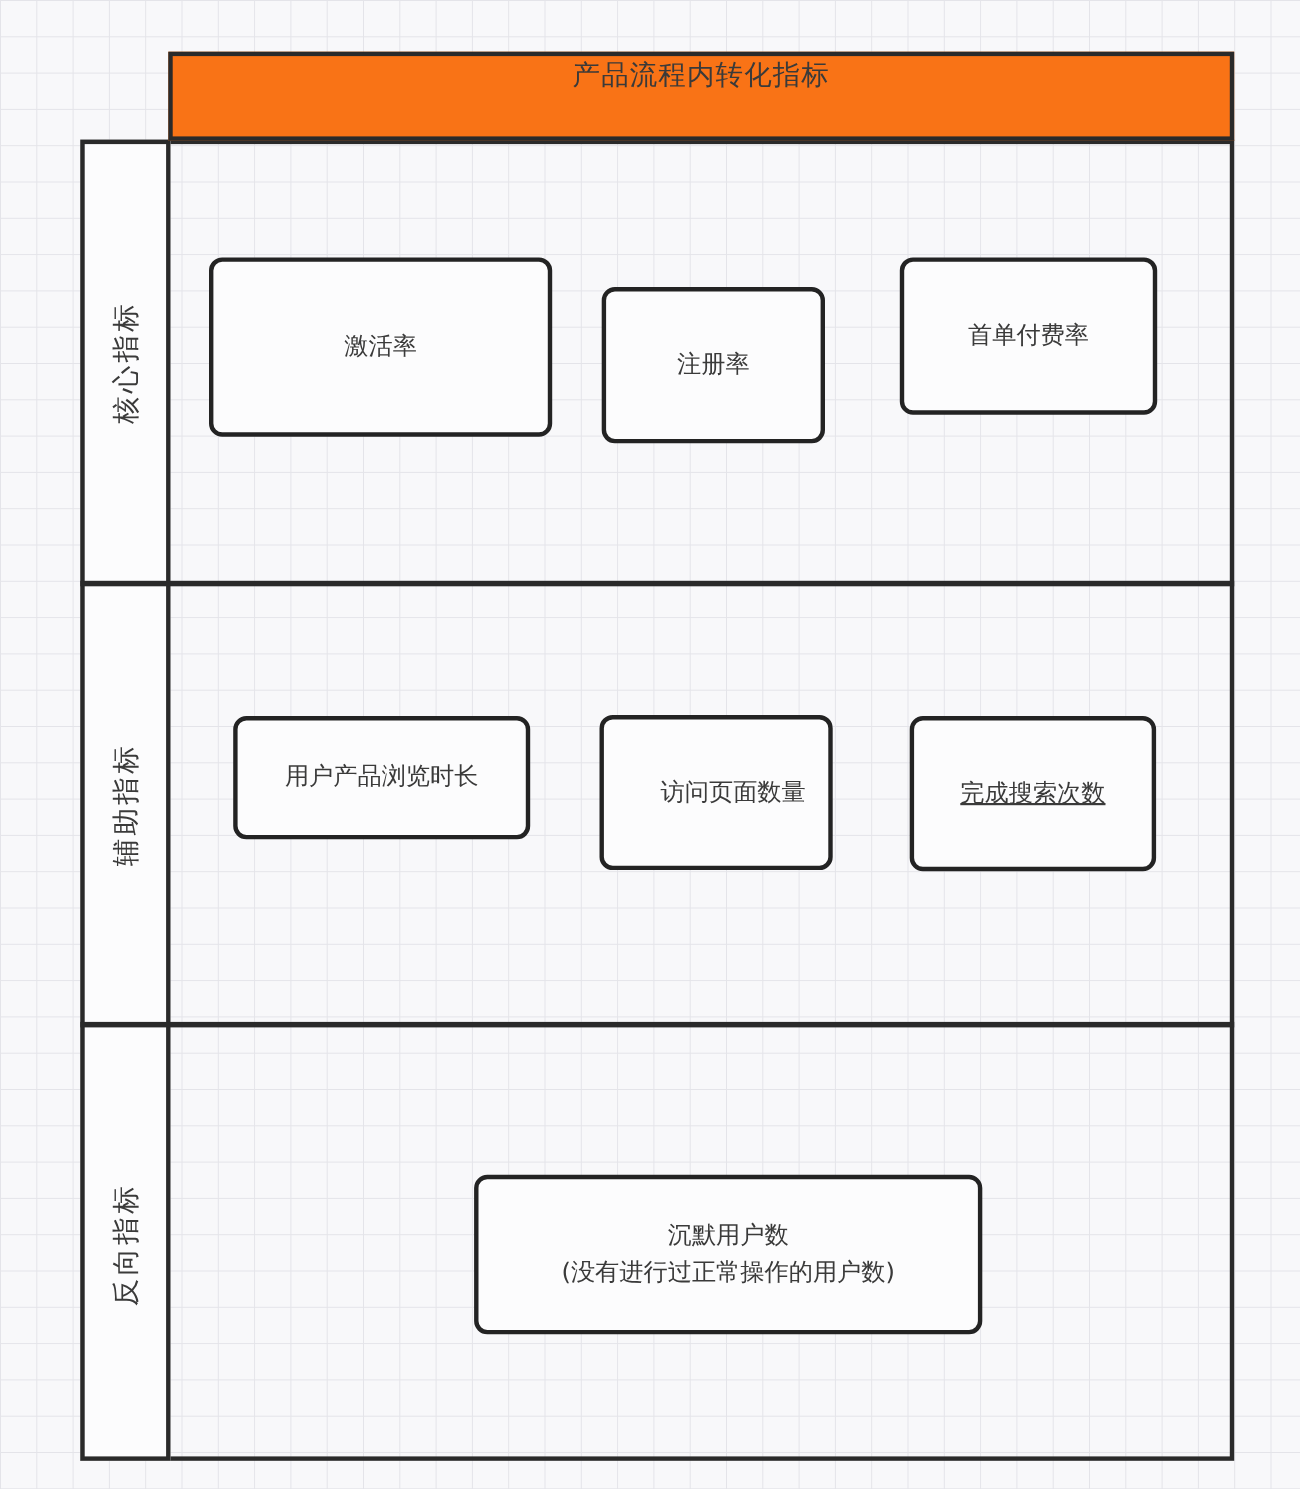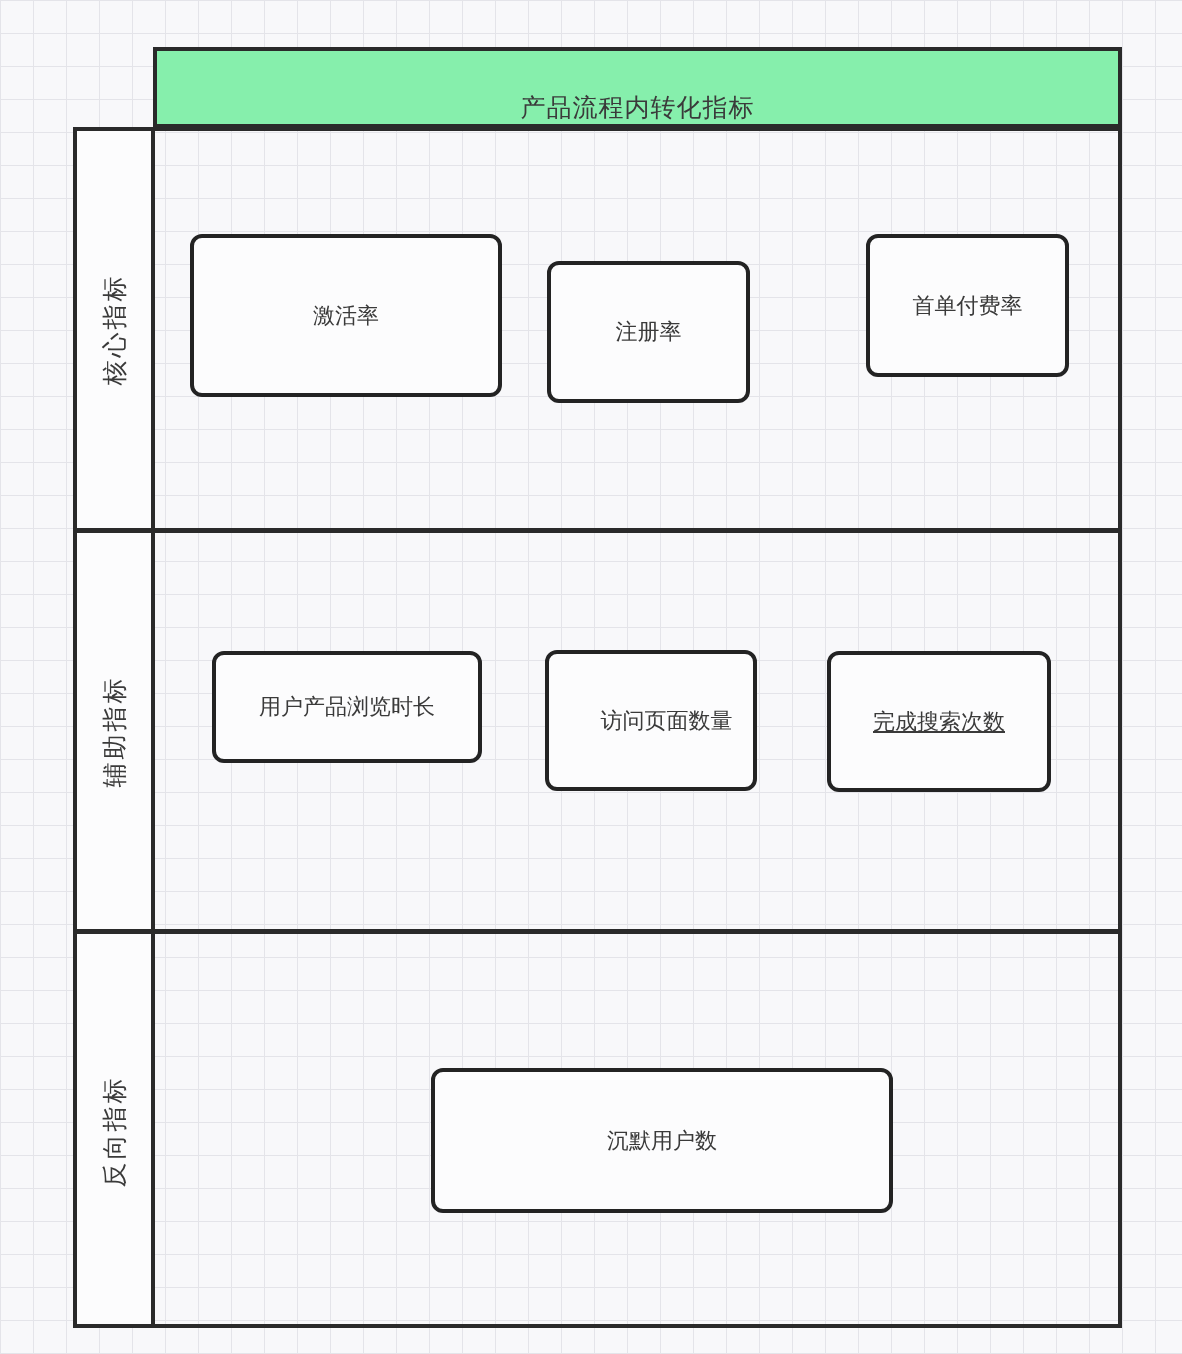--- a/index.html
+++ b/index.html
@@ -17,22 +17,22 @@
       linear-gradient(#e4e4e9 1px, transparent 1px),
       linear-gradient(90deg, #e4e4e9 1px, transparent 1px);
     background-size: 33px 33px;
     color: #3a3a3a;
   }
   .abs { position: absolute; box-sizing: border-box; }
 
   .title-bar {
     left: 153px; top: 47px; width: 969px; height: 81px;
     border: 4px solid #2a2a2a;
-    background: #86efac;
-    display: flex; align-items: flex-end; justify-content: center;
+    background: #f97316;
+    display: flex; align-items: flex-start; justify-content: center;
     font-size: 25px;
     letter-spacing: 1px;
   }
 
   .frame {
     left: 73px; top: 127px; width: 1049px; height: 1201px;
     border: 4px solid #2a2a2a;
     background: transparent;
   }
 
@@ -68,21 +68,21 @@
     border-radius: 12px;
     background: #fcfcfd;
     display: flex; flex-direction: column;
     align-items: center; justify-content: center;
     text-align: center;
     font-size: 22px;
     line-height: 34px;
   }
   .node-a { left: 190px; top: 234px; width: 312px; height: 163px; }
   .node-b { left: 547px; top: 233px; width: 203px; height: 142px; margin-top: 28px; }
-  .node-c { left: 818px; top: 234px; width: 203px; height: 143px; margin-left: 48px; }
+  .node-c { left: 818px; top: 234px; width: 234px; height: 143px; }
   .node-d { left: 212px; top: 651px; width: 270px; height: 112px; }
   .node-e { left: 545px; top: 650px; width: 212px; height: 141px; padding-left: 31px; }
   .node-f { left: 827px; top: 651px; width: 224px; height: 141px; text-decoration: underline; }
   .node-g { left: 431px; top: 1068px; width: 462px; height: 145px; }
 </style>
 </head>
 <body>
 
 <div>
 
@@ -120,15 +120,16 @@
   </div>
   <div class="abs node node-e">
     <div>访问页面数量</div>
   </div>
   <div class="abs node node-f">
     <div>完成搜索次数</div>
   </div>
 
   <div class="abs node node-g">
     <div>沉默用户数</div>
+    <div>(没有进行过正常操作的用户数)</div>
   </div>
 
 </div>
 
 </body></html>

